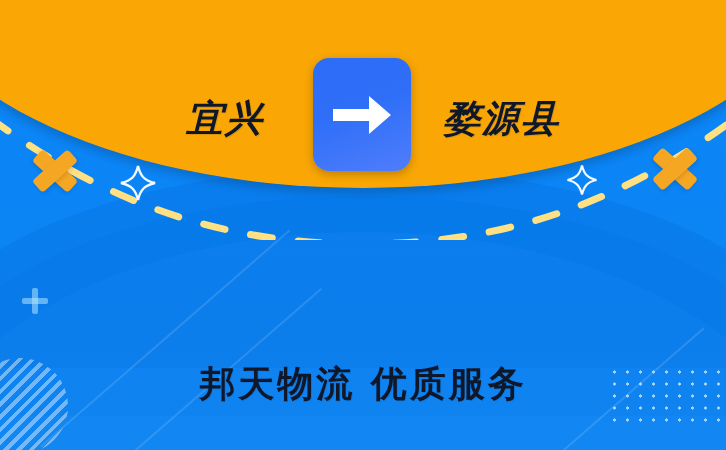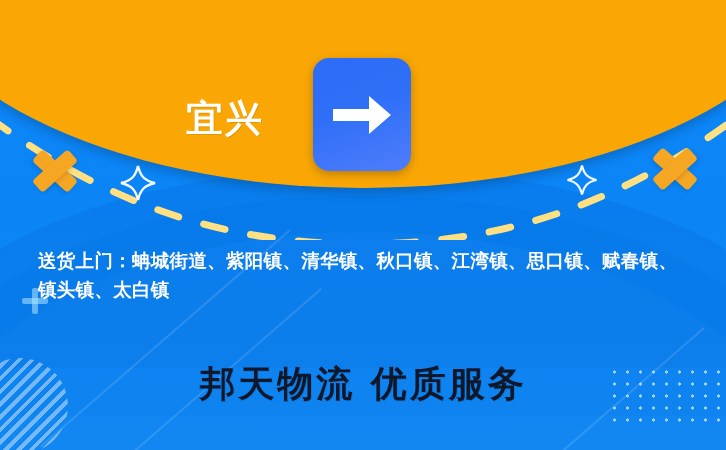--- a/index.html
+++ b/index.html
@@ -100,24 +100,25 @@
   .arrow-card svg { display: block; }
 
   
   .city {
     position: absolute;
     top: 96px;
     font-family: "DejaVu Serif", "Liberation Serif", serif;
     font-weight: bold;
     font-size: 37px;
     line-height: 44px;
-    color: #ffffff;
+    color: #0f172a;
     letter-spacing: 2px;
     white-space: nowrap;
     text-shadow: 1px 1px 0 rgba(0,0,0,0.10);
+    font-style: italic;
   }
   .city-from { left: 186px; }
   .city-to   { left: 443px; }
 
   
   .cross {
     position: absolute;
     pointer-events: none;
   }
   .cross::before, .cross::after {
@@ -253,21 +254,18 @@
   <div class="cross cross-right"></div>
 
   <div class="city city-from">宜兴</div>
 
   <div class="arrow-card">
     <svg width="62" height="46" viewBox="0 0 62 46">
       <path d="M2 17 H38 V4 L60 23 L38 42 V29 H2 Z" fill="#ffffff"></path>
     </svg>
   </div>
 
-
-  <div class="delivery-text">
-    <div>送货上门：蚺城街道、紫阳镇、清华镇、秋口镇、江湾镇、思口镇、赋春镇、</div>
-    <div>镇头镇、太白镇</div>
-  </div>
+  <div class="city city-to">婺源县</div>
+
 
   <div class="slogan">邦天物流 优质服务</div>
 
 </div>
 
 </body></html>

